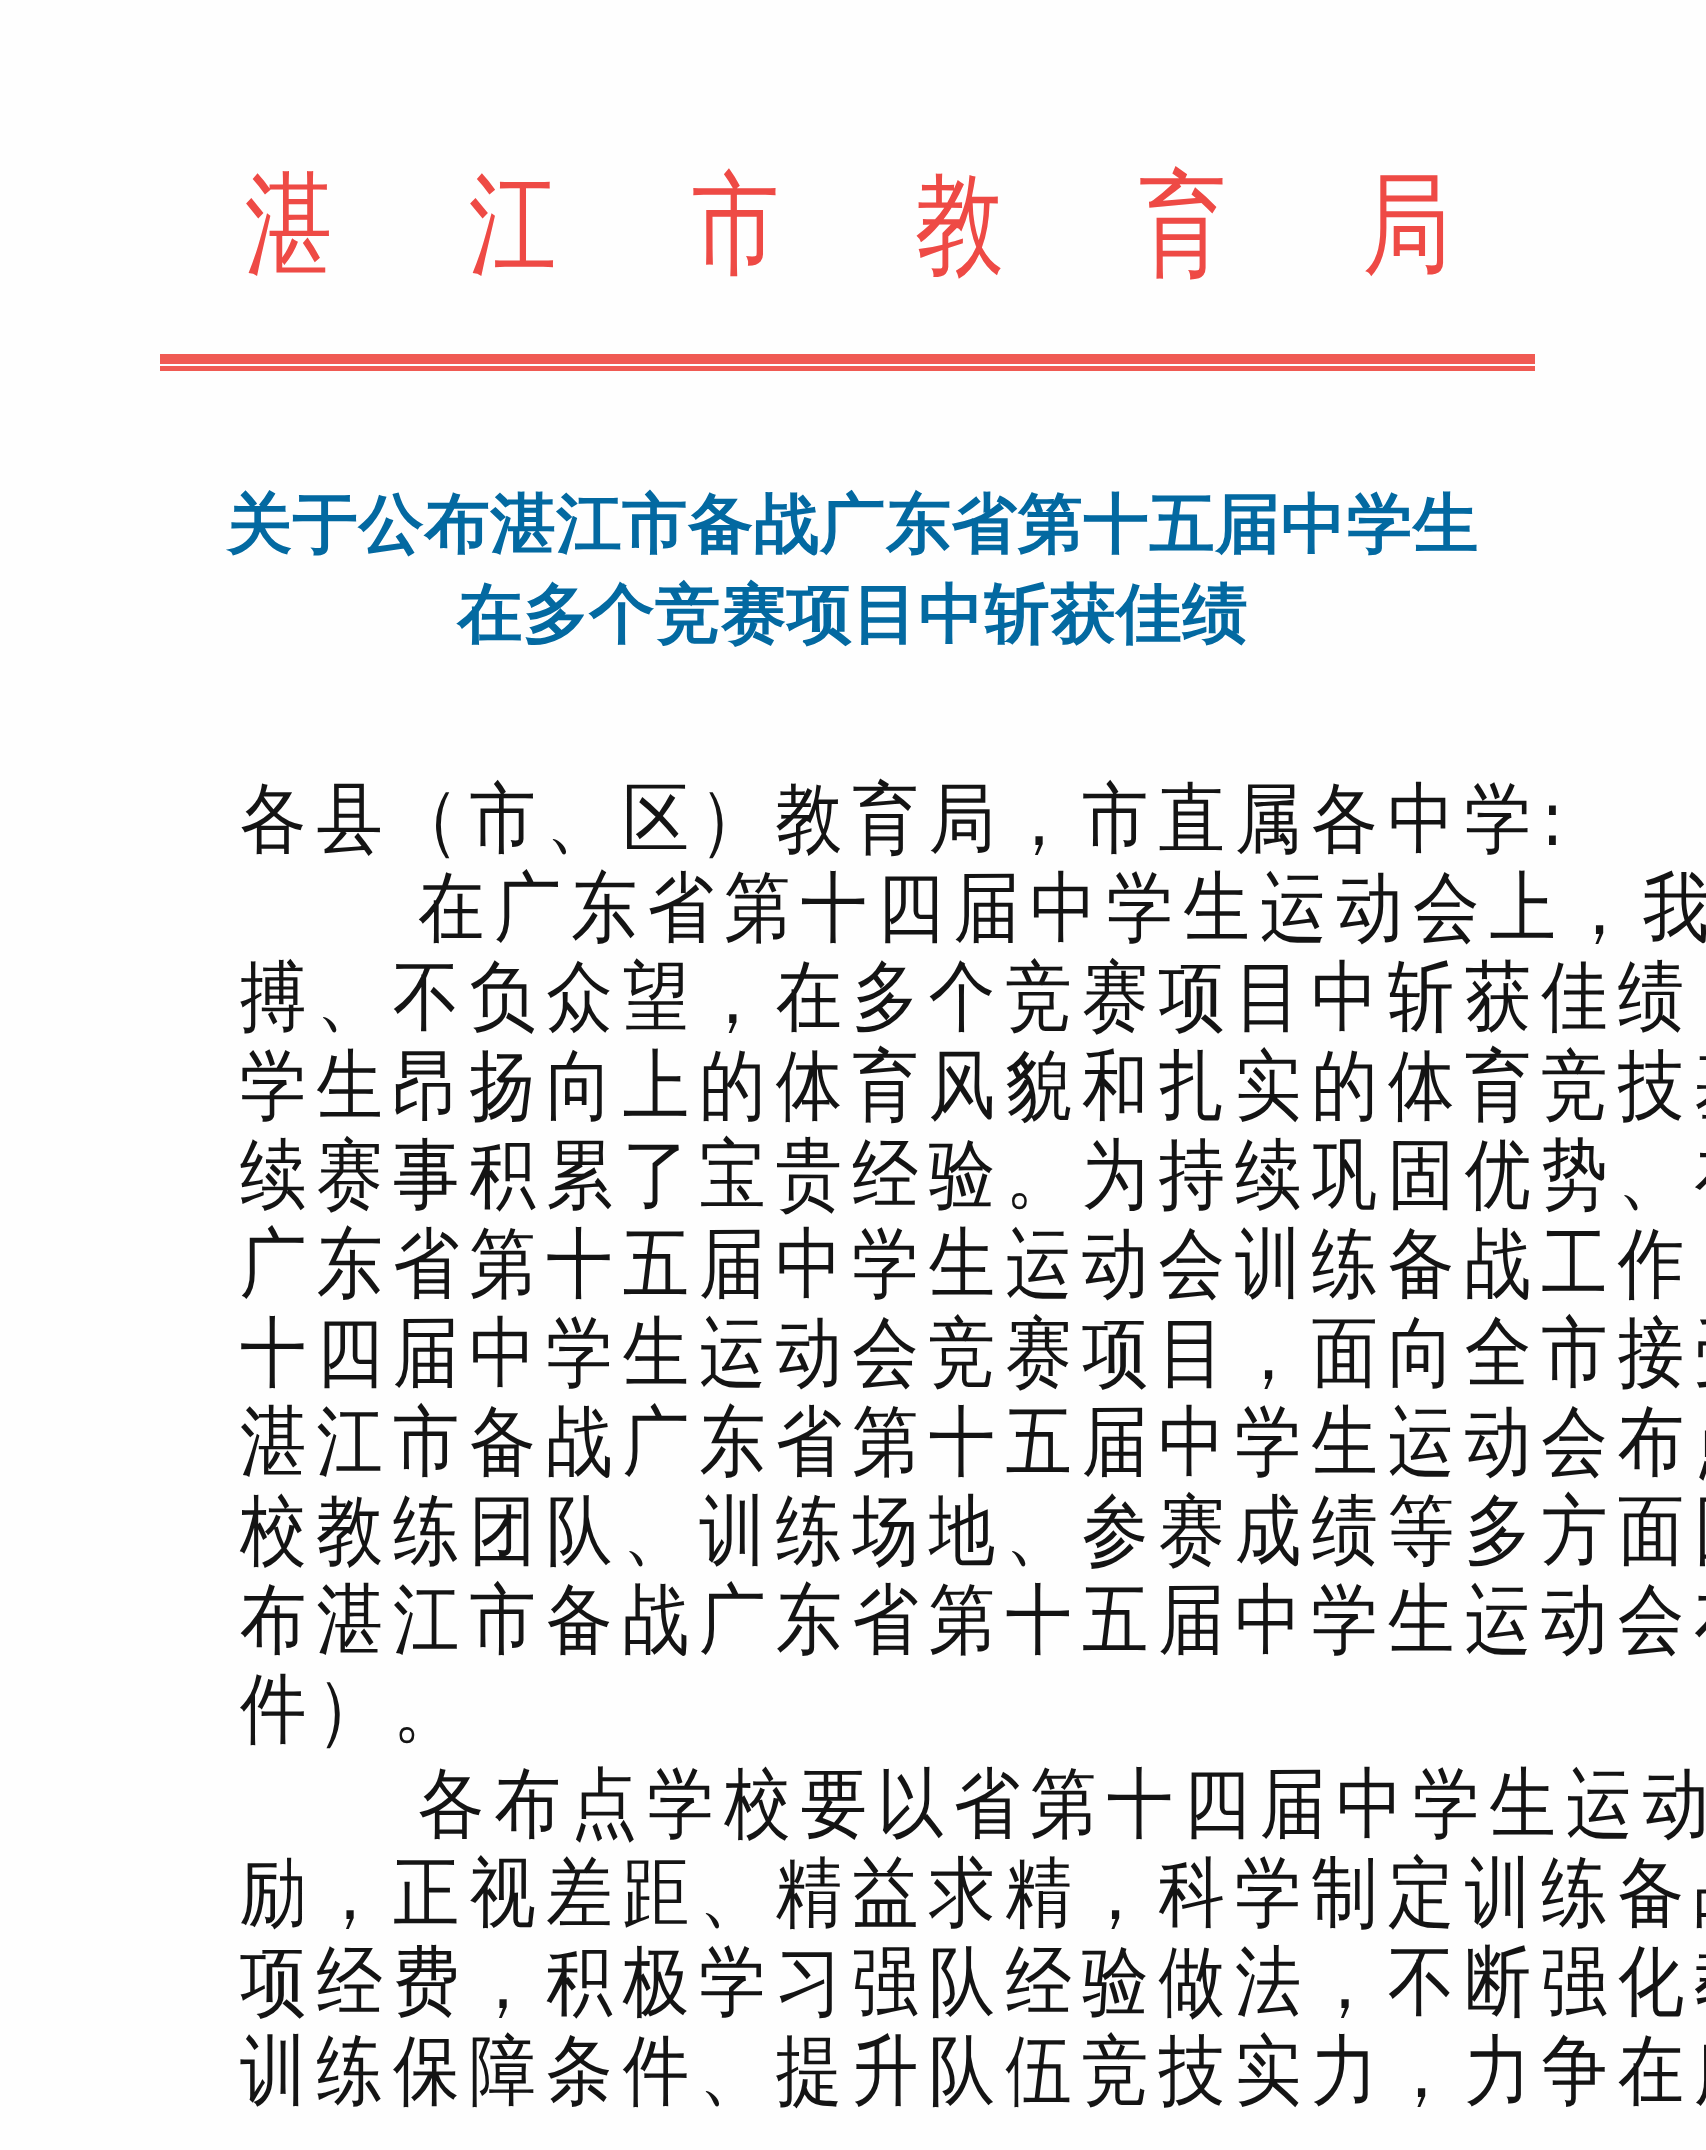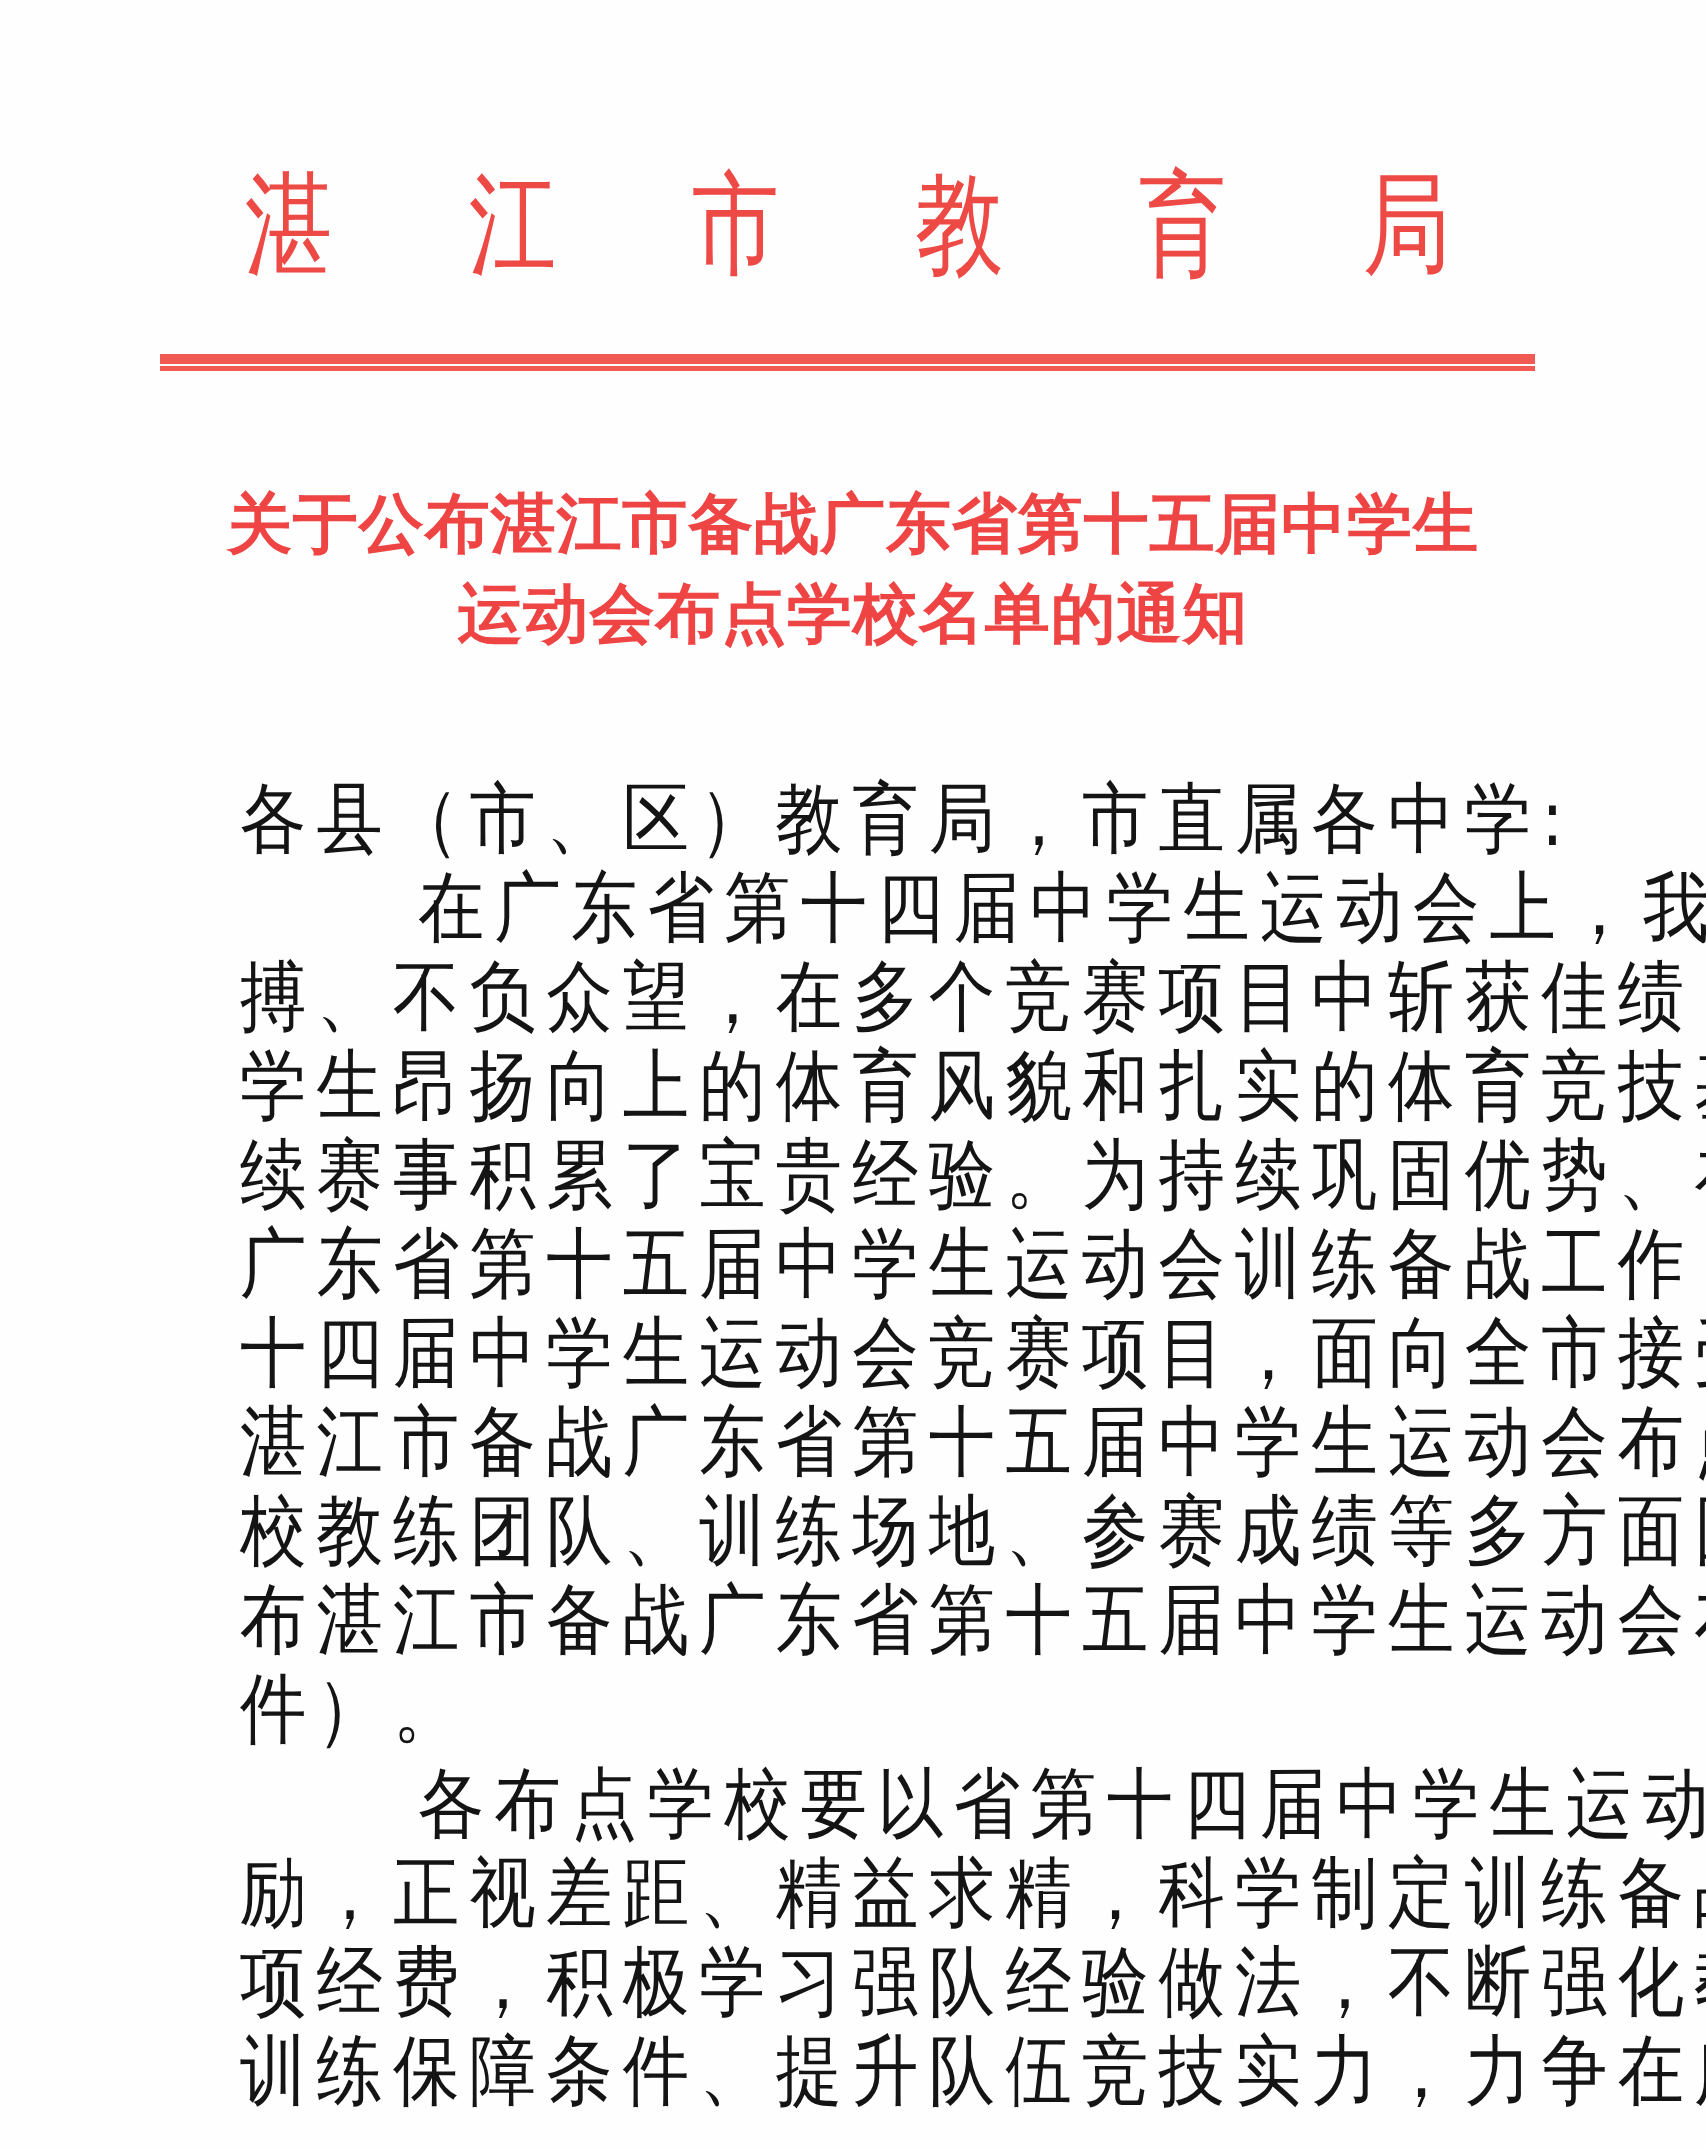--- a/index.html
+++ b/index.html
@@ -49,21 +49,21 @@
     }
     .rule-top-thick { left: 160px; top: 354px; width: 1375px; height: 10.3px; }
     .rule-top-thin  { left: 160px; top: 366px; width: 1375px; height: 4.7px; }
 
     
     .title {
       position: absolute;
       left: 0;
       width: 1706px;
       text-align: center;
-      color: #ef4444;
+      color: #0369a1;
       font-family: "DejaVu Serif", "Liberation Serif", serif;
       font-weight: bold;
       font-size: 65px;
       letter-spacing: 0.9px;
       white-space: nowrap;
     }
     .title-line-1 { top: 482px; line-height: 82px; }
     .title-line-2 { top: 572px; line-height: 82px; }
 
     
@@ -92,21 +92,21 @@
     <span class="masthead-char">市</span>
     <span class="masthead-char">教</span>
     <span class="masthead-char">育</span>
     <span class="masthead-char">局</span>
   </div>
 
   <div class="rule rule-top-thick"></div>
   <div class="rule rule-top-thin"></div>
 
   <div class="title title-line-1">关于公布湛江市备战广东省第十五届中学生</div>
-  <div class="title title-line-2">运动会布点学校名单的通知</div>
+  <div class="title title-line-2">在多个竞赛项目中斩获佳绩</div>
 
   <div class="body-text" style="top:774px;">
     <div class="line" style="top:0px;">各县（市、区）教育局，市直属各中学:</div>
 
     <div class="line indent" style="top:89px;">在广东省第十四届中学生运动会上，我市参赛队伍奋勇拼</div>
     <div class="line" style="top:178px;">搏、不负众望，在多个竞赛项目中斩获佳绩，充分展现了湛江中</div>
     <div class="line" style="top:267px;">学生昂扬向上的体育风貌和扎实的体育竞技基础，为我市备战后</div>
     <div class="line" style="top:356px;">续赛事积累了宝贵经验。为持续巩固优势、补齐短板，扎实做好</div>
     <div class="line" style="top:445px;">广东省第十五届中学生运动会训练备战工作，我局参照广东省第</div>
     <div class="line" style="top:534px;">十四届中学生运动会竞赛项目，面向全市接受符合条件学校申报</div>

